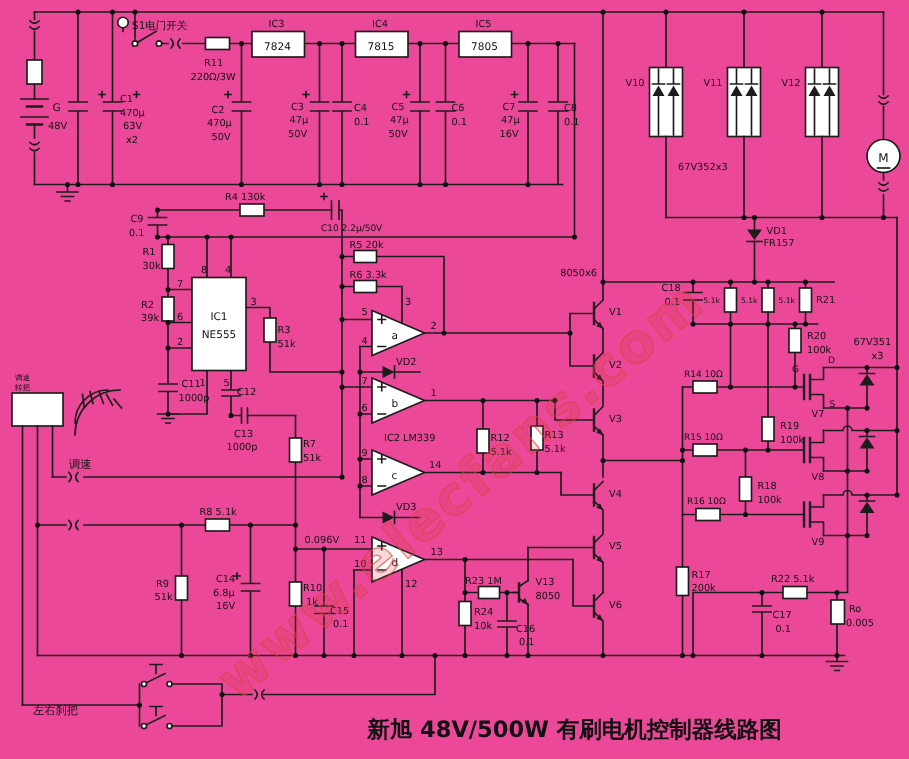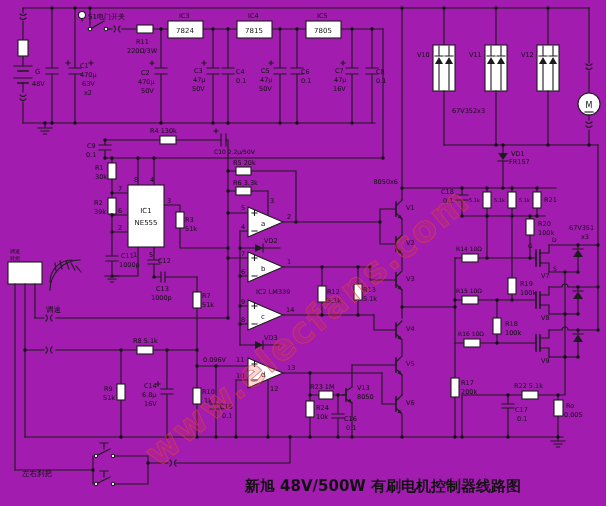--- a/index.html
+++ b/index.html
@@ -1,16 +1,16 @@
 <!DOCTYPE html>
 <html><head>
 <meta charset="utf-8">
 <style>
   html,body{margin:0;padding:0;background:#e8e8e4;}
-  #stage{position:relative;width:606px;height:506px;background:#a21caf;overflow:hidden;
+  #stage{position:relative;width:606px;height:506px;background:#ec4899;overflow:hidden;
          font-family:"DejaVu Sans",sans-serif;}
   svg{display:block}
   .w{stroke:#1c1c1c;stroke-width:1.1;fill:none;stroke-linecap:square}
   .w2{stroke:#1c1c1c;stroke-width:1.6;fill:none;stroke-linecap:square}
   .cmp{fill:#fff;stroke:#1c1c1c;stroke-width:1.1}
   .blk{fill:#1c1c1c;stroke:none}
   .dot{fill:#111;stroke:none}
   text{fill:#111;font-family:"DejaVu Sans",sans-serif}
   .t5{font-size:5px}.t6{font-size:6px}.t65{font-size:6.5px}.t7{font-size:7px}
   .t75{font-size:7.5px}.t8{font-size:8px}

